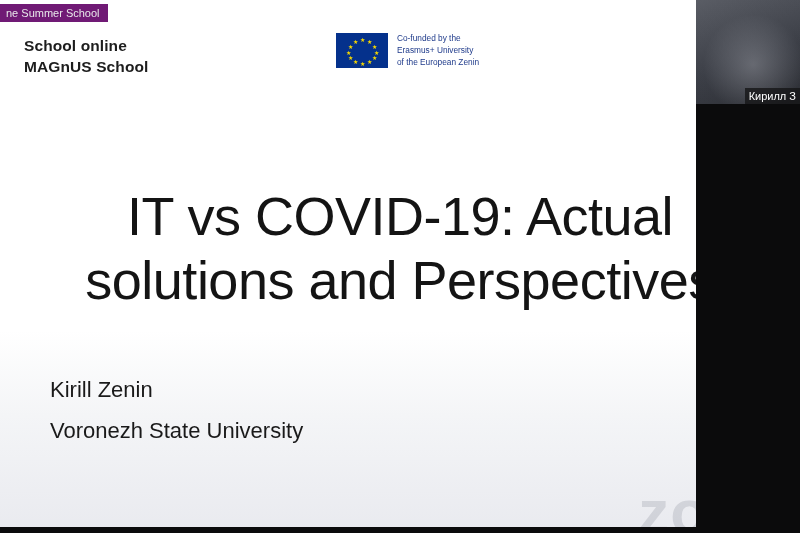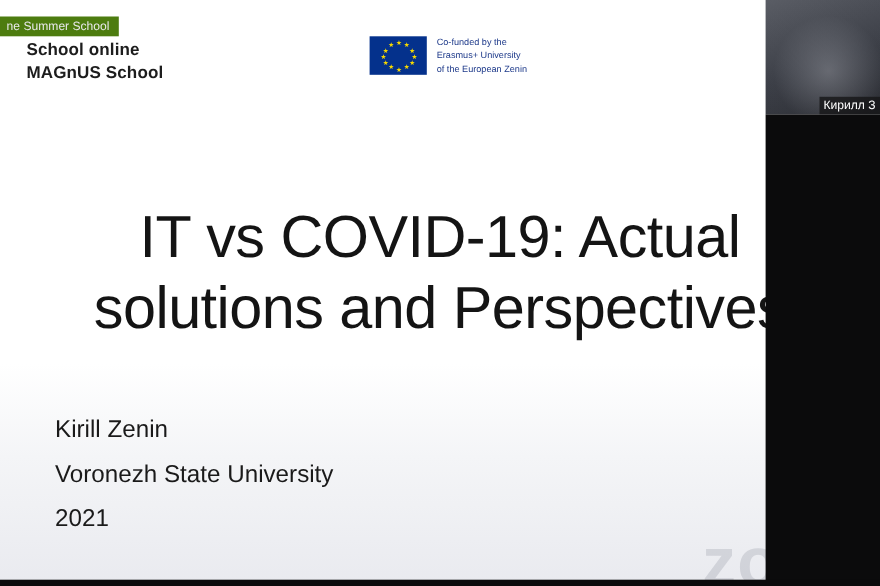--- a/index.html
+++ b/index.html
@@ -165,24 +165,24 @@
     font-weight: bold;
     color: rgba(120,125,135,0.22);
     letter-spacing: 1px;
     user-select: none;
   }
 
   
   .share-banner {
     position: absolute;
     left: 0;
-    top: 15px;
+    top: 4px;
     height: 18px;
     padding: 0 8px 0 6px;
-    background: #4d7c0f;
+    background: #701a75;
     color: #e8e8ea;
     font-size: 11px;
     line-height: 18px;
     white-space: nowrap;
     max-width: 124px;
     overflow: hidden;
   }
 
   .self-view {
     position: absolute;
@@ -271,21 +271,20 @@
         <div class="crest-inner"></div>
         <div class="crest-book"></div>
       </div>
     </div>
 
     <div class="slide-title">IT vs COVID-19: Actual solutions and Perspectives</div>
 
     <div class="slide-byline">
       <div>Kirill Zenin</div>
       <div>Voronezh State University</div>
-      <div>2021</div>
     </div>
 
     <div class="zoom-watermark">zoom</div>
   </div>
 
   <div class="share-banner">ne Summer School</div>
 
   <div class="self-view">
     <div class="self-view-inner"></div>
     <div class="self-view-name">Кирилл З</div>

